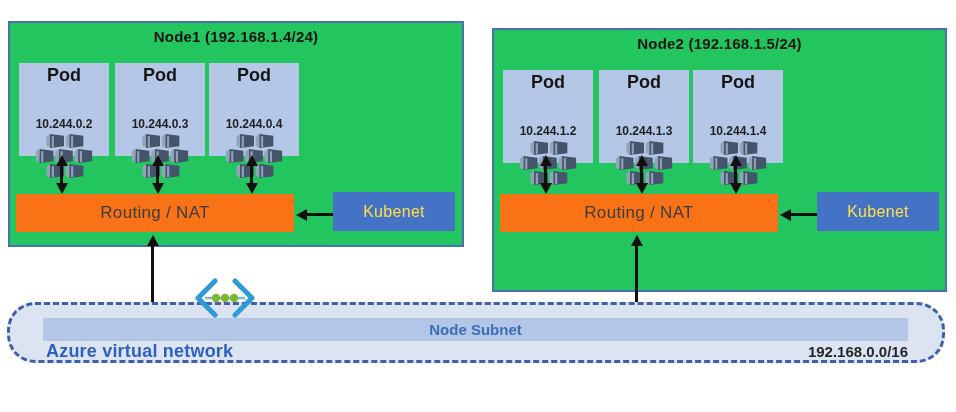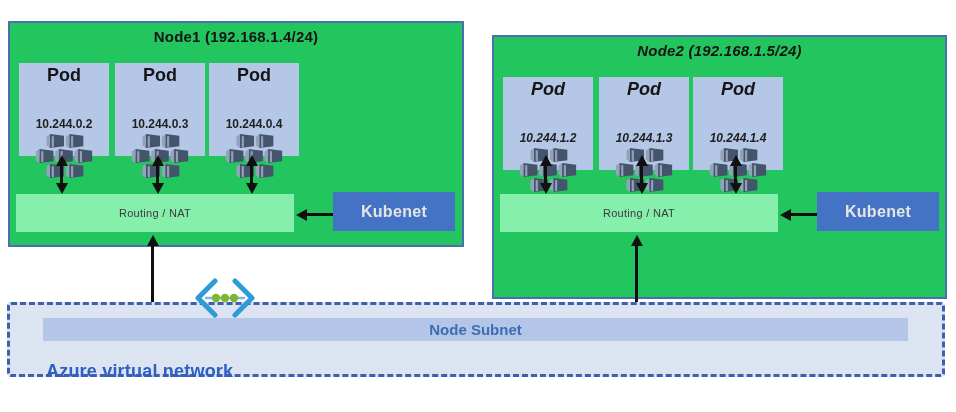--- a/index.html
+++ b/index.html
@@ -6,46 +6,46 @@
   body { background: #ffffff; font-family: "Liberation Sans", sans-serif; }
   .canvas {
     position: relative; width: 956px; height: 412px; background: #ffffff;
     overflow: hidden;
   }
   
   .node {
     position: absolute; background: #22c55e; border: 2px solid #4a6fae;
   }
   .node1 { left: 8px;   top: 21px; width: 456px; height: 226px; }
-  .node2 { left: 492px; top: 35px; width: 455px; height: 264px; font-style: italic; }
+  .node2 { left: 492px; top: 28px; width: 455px; height: 264px; }
   .node-title {
     position: absolute; top: 5px; left: 0; width: 100%; text-align: center;
     font-size: 15px; font-weight: 600; color: #151515; letter-spacing: .2px;
   }
   
   .pod {
     position: absolute; width: 90px; height: 93px; background: #b4c7e7;
     text-align: center; top: 40px;
   }
   .pod-label { font-size: 18px; font-weight: 700; color: #151515; margin-top: 4px; line-height: 17px; }
   .pod-ip    { font-size: 12px; font-weight: 600; color: #1f1f1f; line-height: 14px; margin-top: 33px; }
   .pod-icon  { margin-top: 3px; }
   .p1 { left: 9px; }  .p2 { left: 105px; } .p3 { left: 199px; }
   
   .routing {
-    position: absolute; background: #86efac; color: #3c3c3c;
+    position: absolute; background: #f97316; color: #3c3c3c;
     display: flex; align-items: center; justify-content: center;
-    font-size: 11px; letter-spacing: .3px;
+    font-size: 17px; letter-spacing: .3px;
     top: 194px; width: 278px; height: 38px;
   }
   .routing.r1 { left: 16px; }  .routing.r2 { left: 500px; }
   .kubenet {
-    position: absolute; background: #4472c4; color: #e5e5e5;
+    position: absolute; background: #4472c4; color: #fde047;
     display: flex; align-items: center; justify-content: center;
-    font-size: 16px; font-weight: 700; letter-spacing: .3px;
+    font-size: 16px; font-weight: 400; letter-spacing: .3px;
     top: 192px; width: 122px; height: 39px;
   }
   .kubenet.k1 { left: 333px; } .kubenet.k2 { left: 817px; }
   
   .arrow-v { position: absolute; width: 3px; background: #101010; }
   .arrow-v::before {
     content: ""; position: absolute; top: -10px; left: 50%; transform: translateX(-50%);
     border-left: 6px solid transparent; border-right: 6px solid transparent;
     border-bottom: 11px solid #101010;
   }
@@ -61,36 +61,36 @@
   .na1 { left: 151px; } .na2 { left: 635px; }
   .arrow-h { position: absolute; height: 3px; background: #101010; top: 213px; width: 27px; }
   .arrow-h::before {
     content: ""; position: absolute; left: -10px; top: 50%; transform: translateY(-50%);
     border-top: 6px solid transparent; border-bottom: 6px solid transparent;
     border-right: 11px solid #101010;
   }
   .h1 { left: 306px; } .h2 { left: 790px; }
   
   .vnet {
-    position: absolute; left: 7px; top: 302px; width: 938px; height: 75px;
-    background: #dce4f2; border: 3px dashed #3f5fad; border-radius: 4px;
+    position: absolute; left: 7px; top: 302px; width: 938px; height: 61px;
+    background: #dce4f2; border: 3px dashed #3f5fad; border-radius: 28px;
   }
   .subnet-bar {
     position: absolute; left: 33px; top: 13px; width: 865px; height: 23px;
     background: #b3c6e7;
   }
   .subnet-label {
     position: absolute; left: 0; width: 100%; text-align: center;
     font-size: 15px; font-weight: 700; color: #3e6db5; line-height: 23px;
   }
   .subnet-cidr {
     position: absolute; right: 52px; top: 0; font-size: 15px; font-weight: 600;
     color: #262626; line-height: 23px;
   }
-  .vnet-row { position: absolute; left: 36px; right: 30px; top: 56px; height: 22px; }
+  .vnet-row { position: absolute; left: 36px; right: 30px; top: 36px; height: 22px; }
   .vnet-label {
     position: absolute; left: 0; font-size: 18px; font-weight: 700;
     color: #2e5fc2; letter-spacing: .2px;
   }
   .vnet-cidr {
     position: absolute; right: 4px; top: 2px; font-size: 15px; font-weight: 600; color: #262626;
   }
   .vnet-icon { position: absolute; left: 193px; top: 278px; z-index: 3; }
 </style>
 </head>
@@ -196,20 +196,21 @@
 
   <div class="arrow-v node-arrow na1"></div>
   <div class="arrow-v node-arrow na2"></div>
 
   <div class="vnet">
     <div class="subnet-bar">
       <div class="subnet-label">Node Subnet</div>
     </div>
     <div class="vnet-row">
       <div class="vnet-label">Azure virtual network</div>
+      <div class="vnet-cidr">192.168.0.0/16</div>
     </div>
   </div>
 
   <div class="vnet-icon">
     <svg width="64" height="40" viewBox="0 0 64 40">
       <line x1="12" y1="20" x2="52" y2="20" stroke="#7fb7e0" stroke-width="2.5"></line>
       <polyline points="22,3 5,20 22,37" fill="none" stroke="#2e9bd6" stroke-width="5" stroke-linecap="round" stroke-linejoin="round"></polyline>
       <polyline points="42,3 59,20 42,37" fill="none" stroke="#2e9bd6" stroke-width="5" stroke-linecap="round" stroke-linejoin="round"></polyline>
       <circle cx="23" cy="20" r="4.2" fill="#7cb82f"></circle>
       <circle cx="32" cy="20" r="4.2" fill="#7cb82f"></circle>

